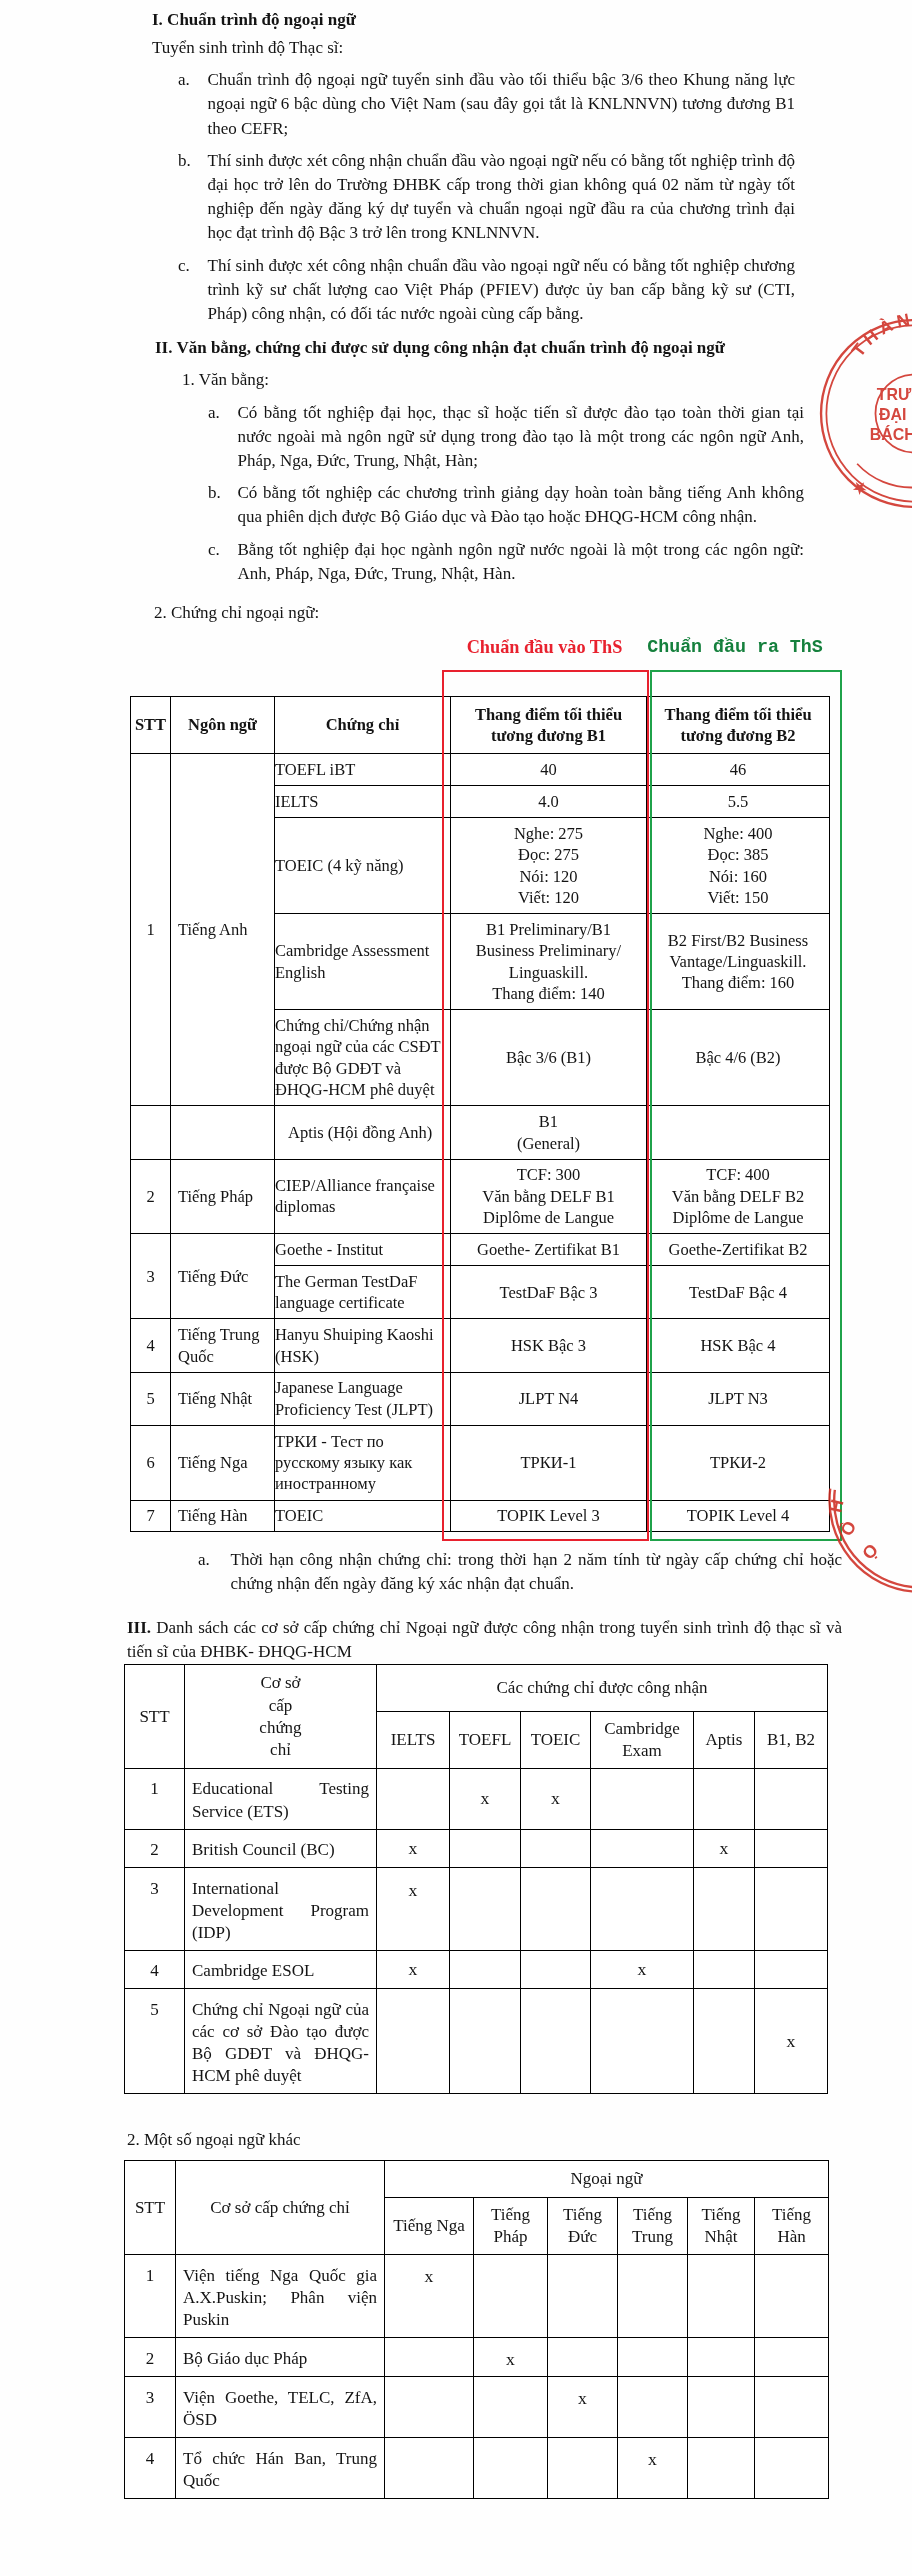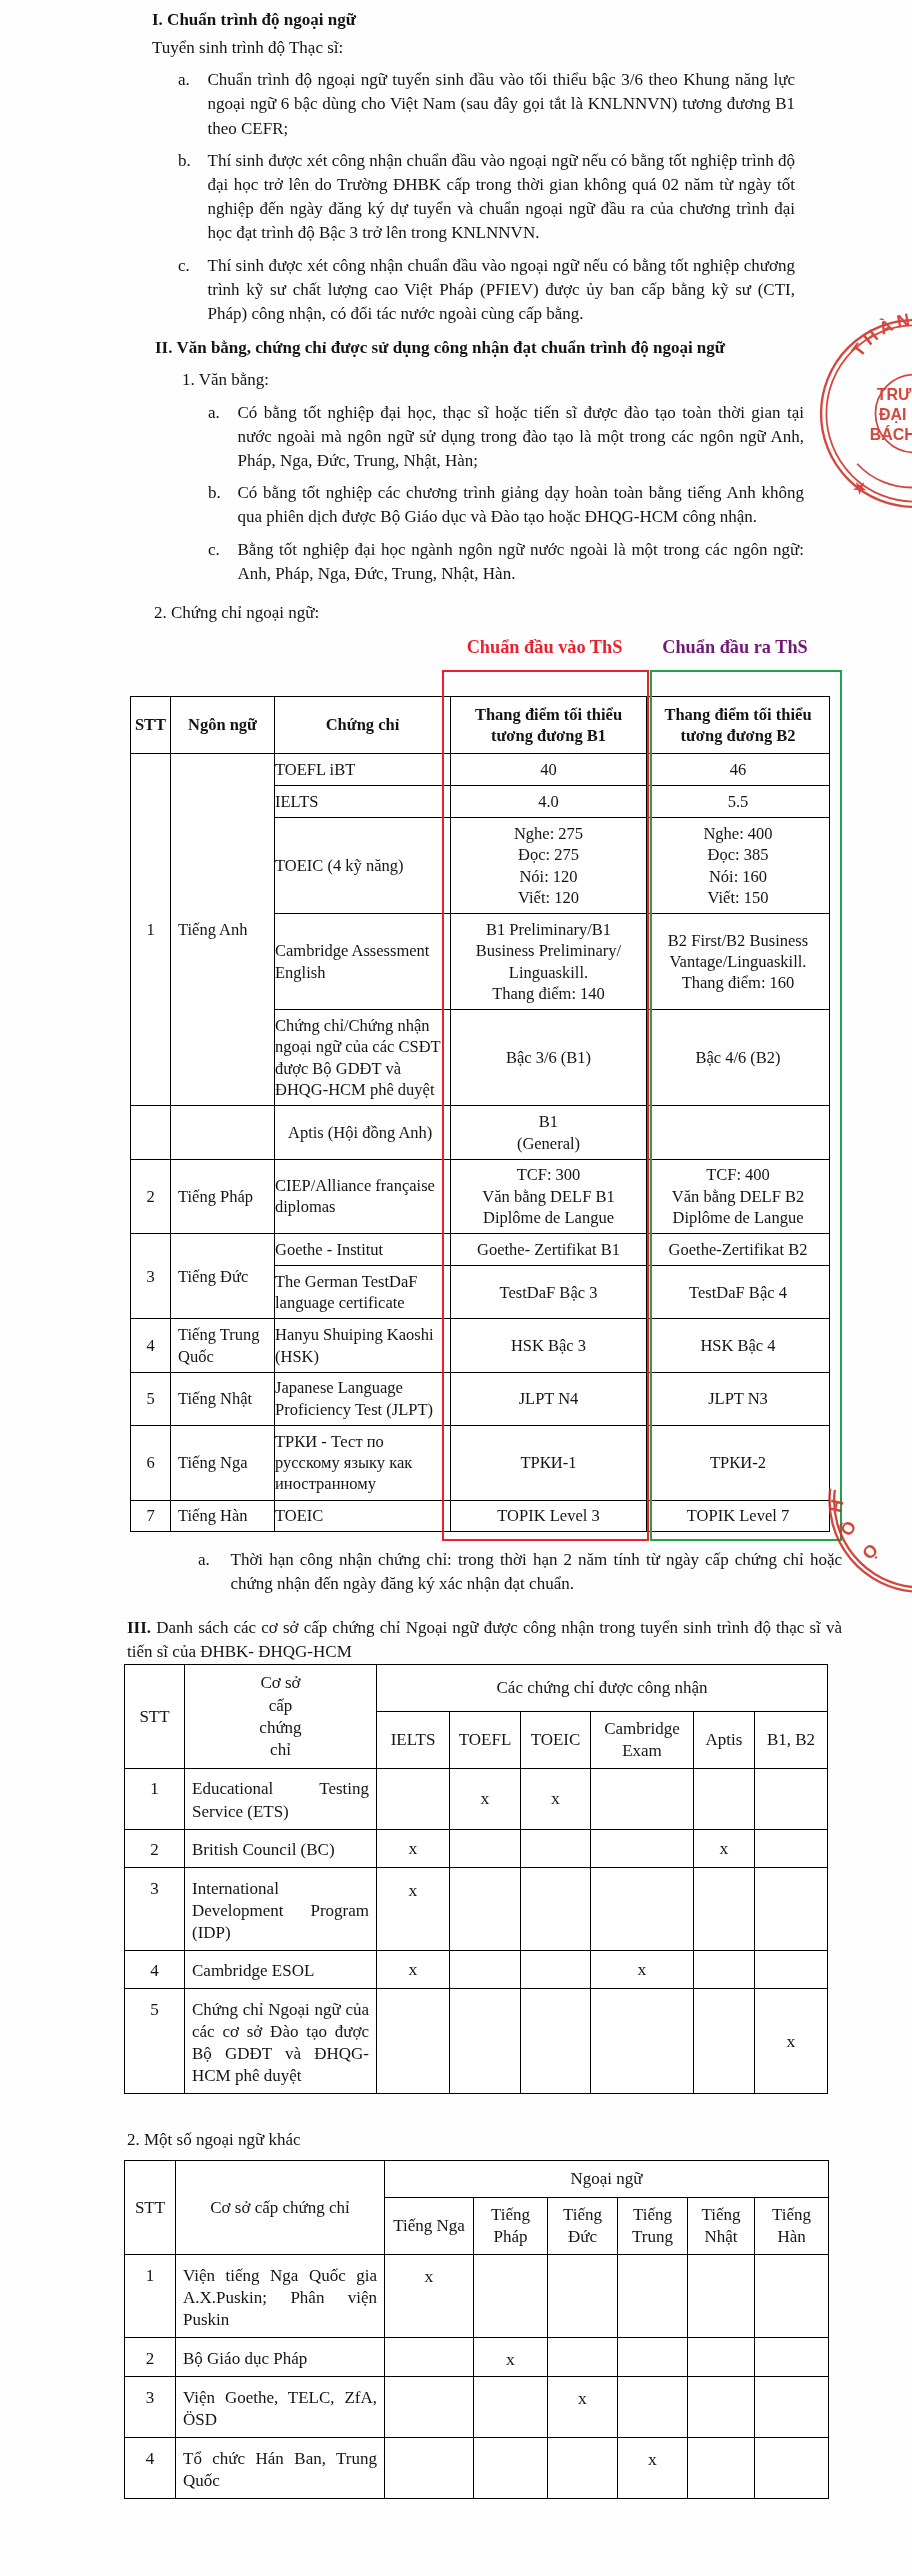--- a/index.html
+++ b/index.html
@@ -33,21 +33,21 @@
   .cert .certname{text-align:left; padding-left:0;}
   .cert .val{text-align:center;}
   .cert .ctr{text-align:center;}
   .cert tr.gtop td{border-top:1.8px solid #000;}
   .cert, .cert tr:first-child th{border-top:1.8px solid #000;}
   table.cert{border:1.8px solid #000;}
   
   .ann-label{position:absolute; top:-61px; font-weight:bold; font-size:18.3px; text-align:center;}
   .ann-box{position:absolute; top:-26px; bottom:-8.3px; pointer-events:none; z-index:3;}
   .ann-red{color:#e8212e;}
-  .ann-green{color:#701a75;}
+  .ann-green{color:#15803d;font-family:Liberation Mono, monospace;}
   .box-red{left:312px; width:203px; border:2.4px solid #e8212e;}
   .box-green{left:520px; width:188px; border:2.4px solid #1fa24a;}
   .lab-red{left:313px; width:203px;}
   .lab-green{left:511px; width:188px;}
   
   .afterblock{position:relative;}
   .note{display:flex; margin:15.4px 71px 0 198px;}
   .note .m{flex:0 0 32.5px;}
   .note .t{flex:1; text-align:justify;}
   .h3{margin:20px 71px 0 127px; text-align:justify;}
@@ -219,21 +219,21 @@
           <td class="lang">Tiếng Nga</td>
           <td class="certname">ТРКИ - Тест по русскому языку как иностранному</td>
           <td class="val">ТРКИ-1</td>
           <td class="val">ТРКИ-2</td>
         </tr>
         <tr class="gtop">
           <td class="stt">7</td>
           <td class="lang">Tiếng Hàn</td>
           <td class="certname">TOEIC</td>
           <td class="val">TOPIK Level 3</td>
-          <td class="val">TOPIK Level 7</td>
+          <td class="val">TOPIK Level 4</td>
         </tr>
       </tbody>
     </table>
   </div>
 
   <div class="afterblock">
     <div class="note">
       <span class="m">a.</span>
       <span class="t">Thời hạn công nhận chứng chỉ: trong thời hạn 2 năm tính từ ngày cấp chứng chỉ hoặc chứng nhận đến ngày đăng ký xác nhận đạt chuẩn.</span>
     </div>

